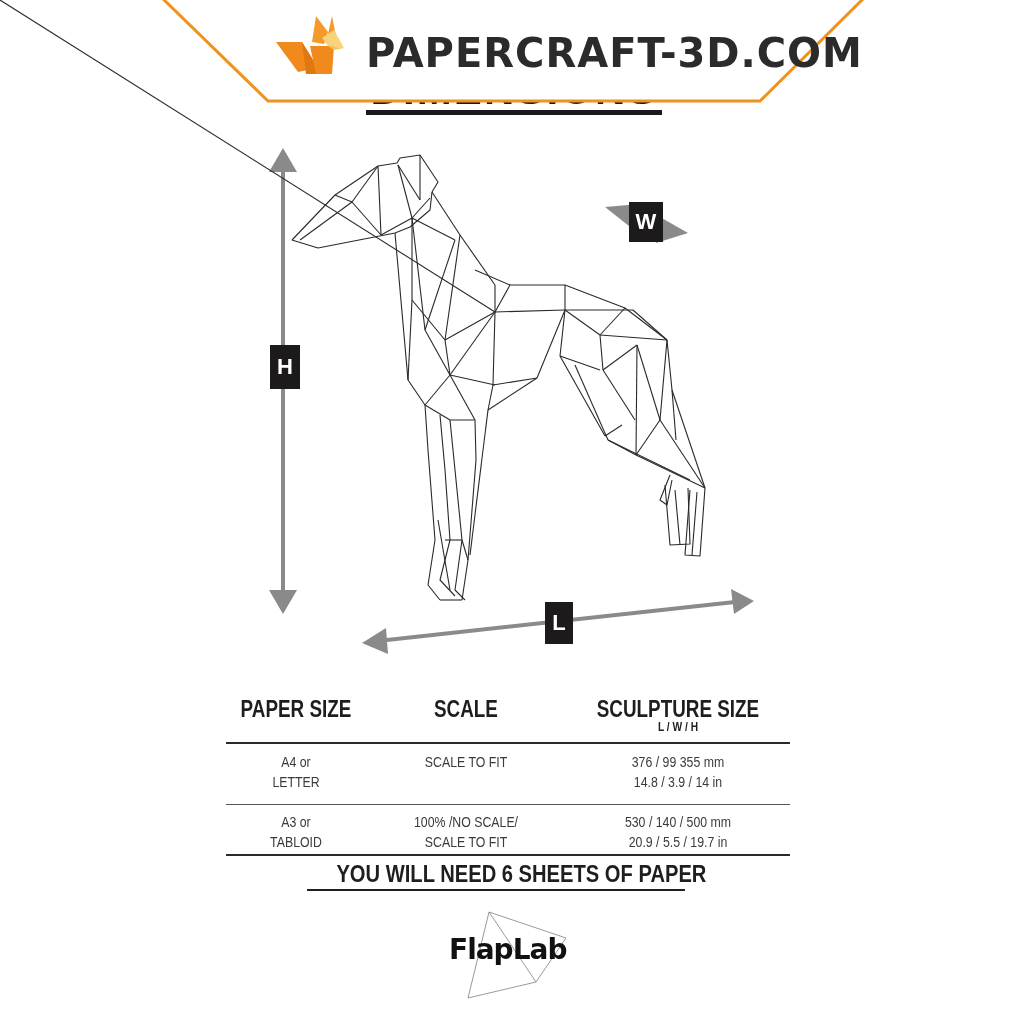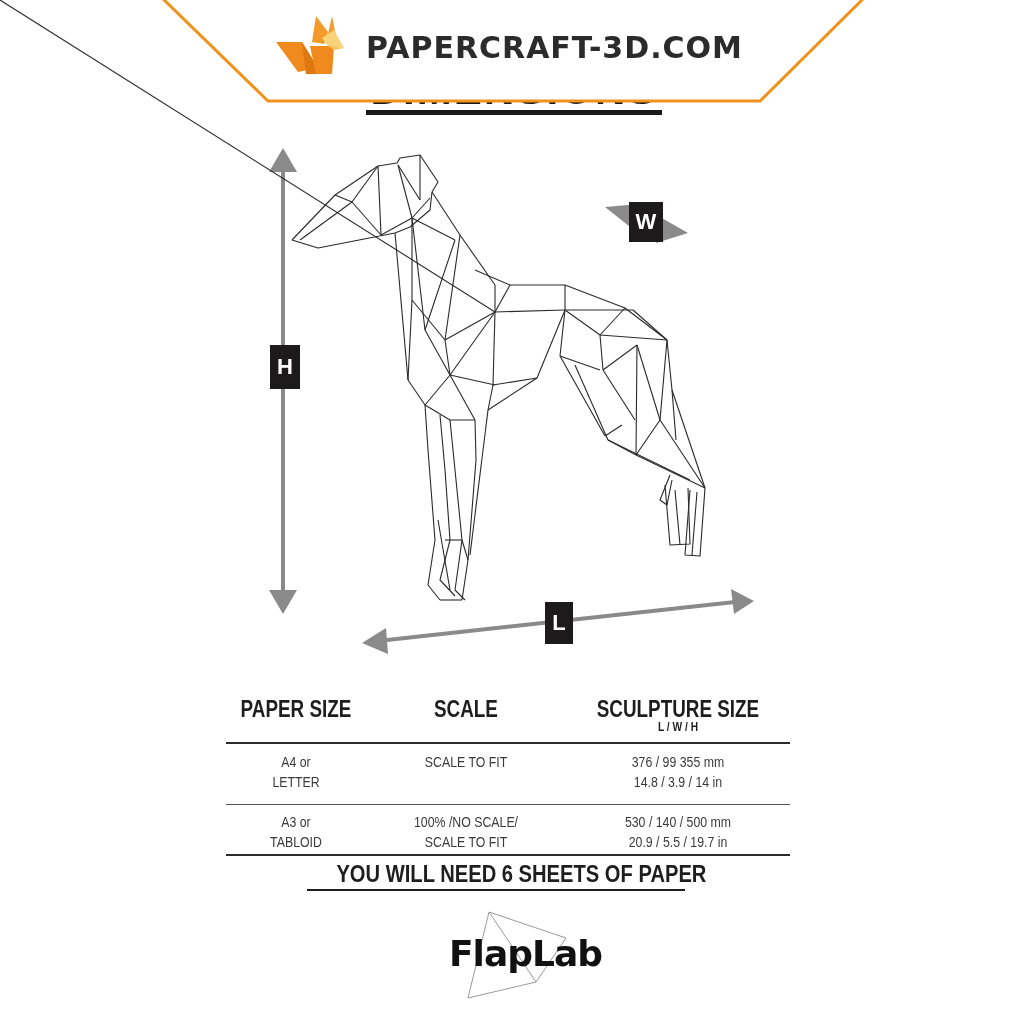--- a/index.html
+++ b/index.html
@@ -1,19 +1,19 @@
 <!DOCTYPE html>
 <html><head>
 <meta charset="utf-8">
 <style>
   html, body { margin: 0; padding: 0; background: #ffffff; }
   body { width: 1024px; height: 1024px; position: relative; overflow: hidden; font-family: "Liberation Sans", sans-serif; color: #1e1e1e; }
 
   .banner-svg { position: absolute; left: 0; top: 0; width: 1024px; height: 110px; z-index: 3; }
-  .brand-text { position: absolute; left: 366px; top: 30px; z-index: 4; font-family: "DejaVu Sans", sans-serif; font-weight: bold; font-size: 30px; letter-spacing: 1px; color: #2b2b2b; }
+  .brand-text { position: absolute; left: 366px; top: 30px; z-index: 4; font-family: "DejaVu Sans", sans-serif; font-weight: bold; font-size: 40px; letter-spacing: 1px; color: #2b2b2b; }
   .fox-logo { position: absolute; left: 272px; top: 12px; width: 76px; height: 66px; z-index: 4; }
 
   .title-wrap { position: absolute; left: 366px; top: 70px; width: 296px; height: 48px; z-index: 1; overflow: hidden; }
   .title-text { position: absolute; left: 0; top: 0; width: 296px; text-align: center; font-family: "Liberation Sans", sans-serif; font-weight: bold; font-size: 40px; line-height: 40px; color: #1a1a1a; letter-spacing: 2px; transform: scaleX(1.05); }
   .title-underline { position: absolute; left: 366px; top: 110px; width: 296px; height: 5px; background: #1a1a1a; z-index: 2; }
 
   .dog-svg { position: absolute; left: 0; top: 0; width: 1024px; height: 680px; z-index: 0; }
 
   .dim-label { position: absolute; background: #1c1a1a; color: #ffffff; font-family: "Liberation Sans", sans-serif; font-weight: bold; font-size: 22px; display: flex; align-items: center; justify-content: center; z-index: 2; }
   .dim-h { left: 270px; top: 345px; width: 30px; height: 44px; }
@@ -35,21 +35,21 @@
   .c1 { left: 10px; width: 120px; }
   .c2 { left: 160px; width: 160px; }
   .c3 { left: 350px; width: 204px; }
   .r1 { top: 62px; }
   .r2 { top: 122px; }
 
   .need-text { position: absolute; left: 306px; top: 860px; width: 380px; text-align: center; font-family: "Liberation Sans", sans-serif; font-weight: bold; font-size: 24px; color: #1e1e1e; transform: scaleX(0.84); white-space: nowrap; }
   .need-underline { position: absolute; left: 307px; top: 889px; width: 378px; height: 2px; background: #1e1e1e; }
 
   .flaplab-svg { position: absolute; left: 460px; top: 908px; width: 120px; height: 95px; }
-  .flaplab-text { position: absolute; left: 449px; top: 933px; font-family: "DejaVu Sans", sans-serif; font-weight: bold; font-size: 36px; color: #111; letter-spacing: -1px; }
+  .flaplab-text { position: absolute; left: 449px; top: 933px; font-family: "DejaVu Sans", sans-serif; font-weight: bold; font-size: 28px; color: #111; letter-spacing: -1px; }
 </style>
 </head>
 <body>
 
 <svg class="banner-svg" viewBox="0 0 1024 110">
   <polygon points="160,-4 866,-4 760,101 268,101" fill="#ffffff" stroke="#f0921e" stroke-width="3"></polygon>
 </svg>
 
 <svg class="fox-logo" viewBox="0 0 76 66">
   <polygon points="4,30 30,30 46,56 26,60" fill="#f08a1c"></polygon>

